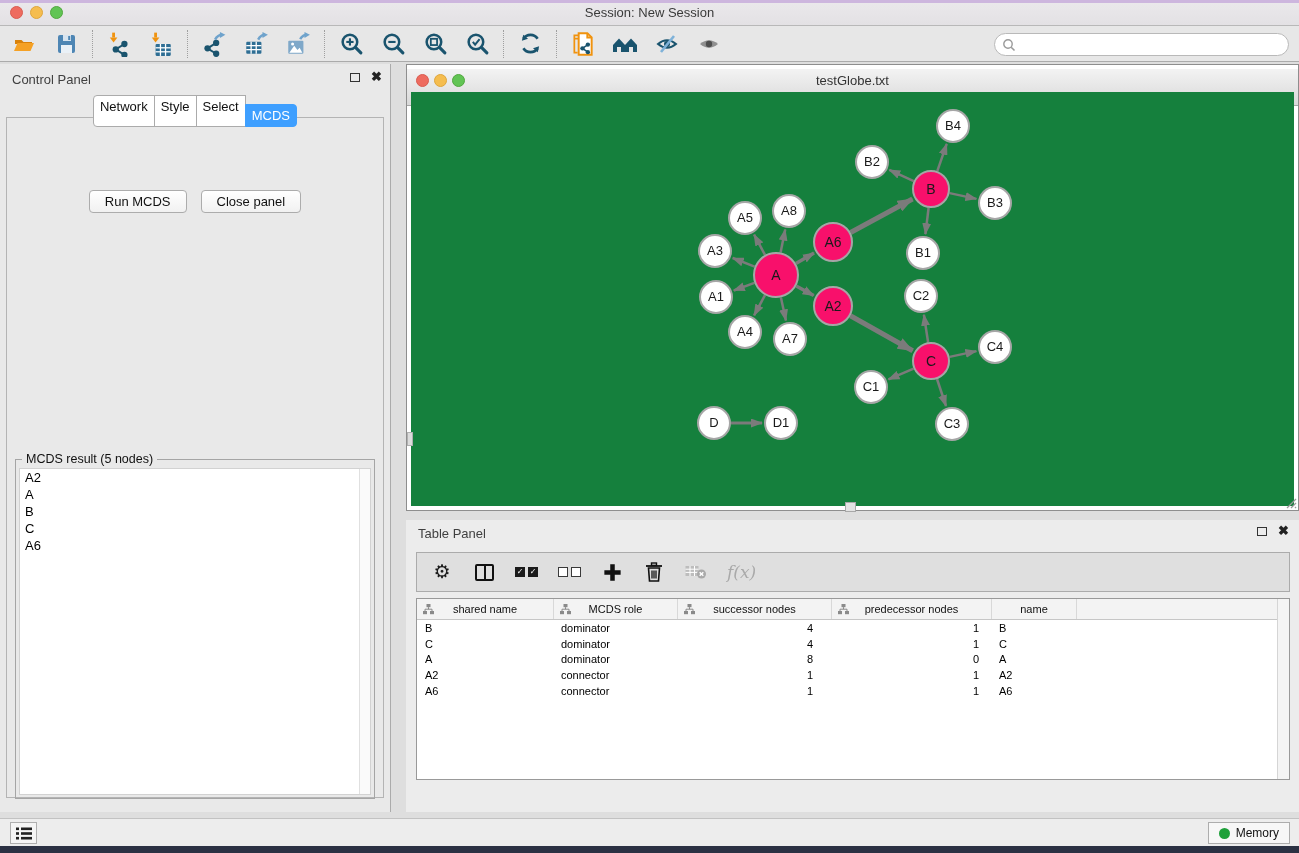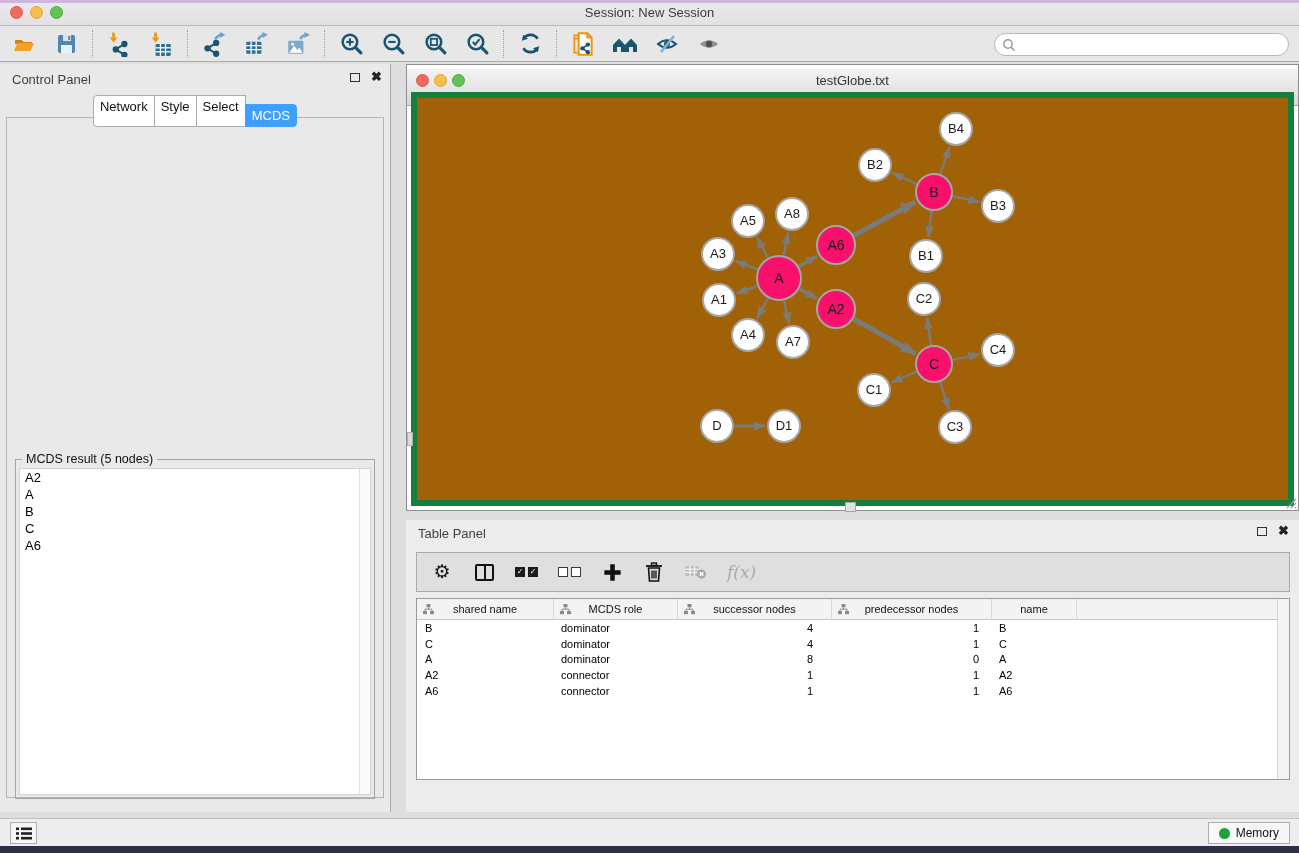--- a/index.html
+++ b/index.html
@@ -63,21 +63,21 @@
   .mcds-scroll { position:absolute; right:0; top:0; bottom:0; width:11px; background:#FAFAFA; border-left:1px solid #E0E0E0; }
   .mcds-item { font-size:13px; padding:1px 5px; line-height:15px; color:#000; }
 
   
   .netwin { position:absolute; left:406px; top:64px; width:893px; height:447px; background:#fff;
     border:1px solid #8E8E8E; }
   .netwin .wtitle { position:absolute; left:0; top:4px; right:0; height:37px;
     background:linear-gradient(#F3F3F3,#D9D9D9); border-bottom:1px solid #A6A6A6; }
   .netwin .wtitle .title { position:absolute; left:0; right:0; top:4px; text-align:center; font-size:13px; color:#333; }
   .netwin .tl { top:5px; }
-  .canvas { position:absolute; left:4px; right:4px; top:27px; bottom:4px; background:#a16207; border:6px solid #15803d; }
+  .canvas { position:absolute; left:4px; right:4px; top:27px; bottom:4px; background:#15803d; border:3px solid #15803d; }
   .grip { position:absolute; right:1px; bottom:1px; }
   .edge-handle-left { position:absolute; left:0; top:367px; width:6px; height:14px; background:#DCDCDC; border:1px solid #B0B0B0; }
   .edge-handle-bottom { position:absolute; left:438px; bottom:-2px; width:11px; height:10px; background:#E3E3E3; border:1px solid #A8A8A8; }
 
   
   .table-panel { position:absolute; left:406px; top:520px; width:893px; height:292px; background:#ECECEC; }
   .tp-head { position:absolute; left:12px; top:6px; }
   .tp-icons { position:absolute; right:10px; top:6px; display:flex; gap:11px; align-items:center; }
   .tp-toolbar { position:absolute; left:10px; right:9px; top:32px; height:40px; background:#DFDFDF;
     border:1px solid #ABABAB; display:flex; align-items:center; gap:20px; padding-left:14px; }
@@ -308,20 +308,24 @@
   </div>
   <div class="cp-tabs">
     <div class="tabs">
       <span class="tab">Network</span>
       <span class="tab">Style</span>
       <span class="tab">Select</span>
       <span class="tab active">MCDS</span>
     </div>
   </div>
   <div class="cp-body">
+    <div class="btnrow">
+      <button class="btn">Run MCDS</button>
+      <button class="btn">Close panel</button>
+    </div>
     <div class="groupbox">
       <span class="legend">MCDS result (5 nodes)</span>
       <div class="mcds-list">
         <div id="mcds-items">
             <div class="mcds-item">A2</div>
             <div class="mcds-item">A</div>
             <div class="mcds-item">B</div>
             <div class="mcds-item">C</div>
             <div class="mcds-item">A6</div>
           </div>

